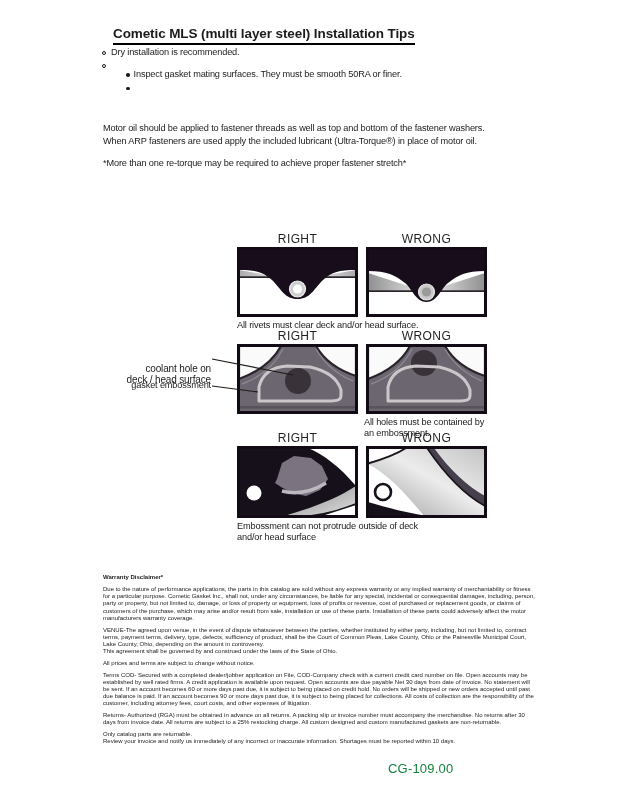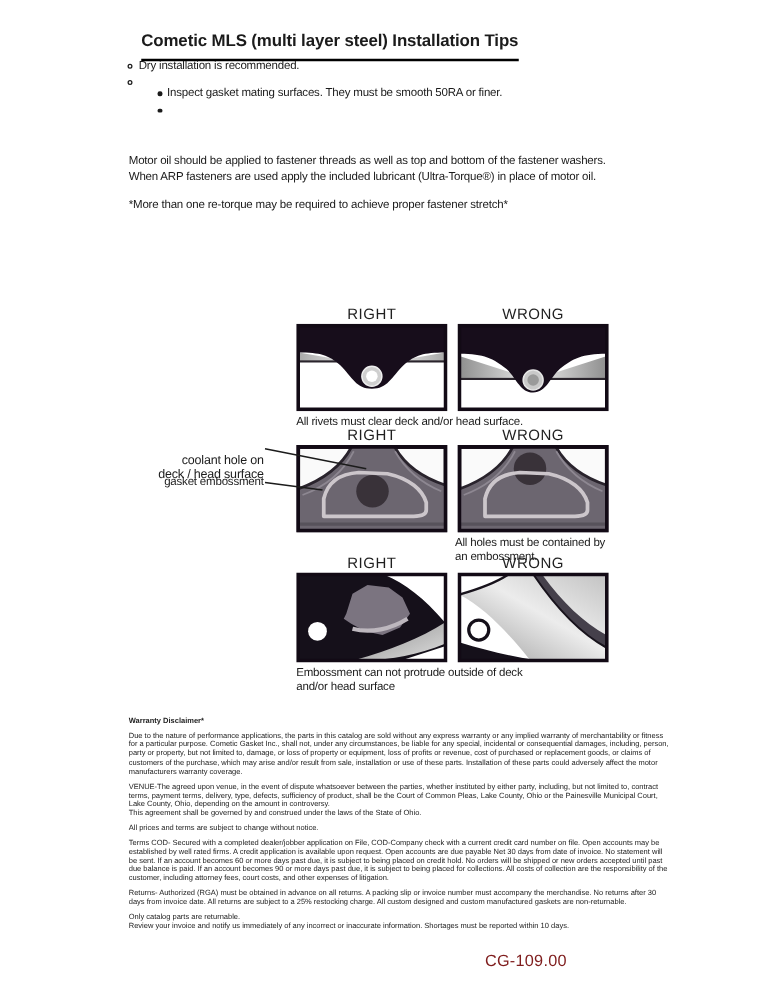--- a/index.html
+++ b/index.html
@@ -5,21 +5,21 @@
   * { margin:0; padding:0; box-sizing:border-box; }
   html,body { background:#ffffff; }
   .page {
     position:relative; width:618px; height:800px; background:#ffffff;
     font-family:"Liberation Sans", sans-serif; color:#1b1b1b; overflow:hidden;
   }
   
   .header { position:absolute; left:113px; top:24px; }
   .title {
     display:inline-block; font-size:13.5px; font-weight:bold; letter-spacing:-0.1px;
-    border-bottom:2px solid #000; padding-bottom:7px;
+    border-bottom:2px solid #000; padding-bottom:2px;
   }
   
   .tips { position:absolute; left:102px; top:46px; width:480px; }
   .bullet-row { display:flex; align-items:flex-start; font-size:9.2px; letter-spacing:-0.15px; line-height:13.5px; }
   .bullet-row.sub { margin-left:24px; }
   .b-open {
     flex:0 0 auto; width:4px; height:4px; border:1px solid #1b1b1b; border-radius:50%;
     margin:4.5px 5px 0 0; background:#fff;
   }
   .b-fill {
@@ -27,41 +27,41 @@
     margin:5px 4px 0 0; background:#1b1b1b;
   }
   
   .diesel { position:absolute; left:103px; top:118px; width:468px; }
   .diesel-heading { font-size:10.8px; font-weight:bold; line-height:13px; letter-spacing:-0.1px; }
   .body-text { font-size:9.2px; letter-spacing:-0.15px; line-height:13px; white-space:pre-line; }
   .diesel .body-text { margin-top:4px; }
   .diesel .p2 { margin-top:7px; }
   .diesel .note { margin-top:9px; }
   
-  .diag-labels { display:flex; gap:8px;margin-top:12px; }
+  .diag-labels { display:flex; gap:8px; }
   .diag-label { width:121px; text-align:center; font-size:12px; letter-spacing:0.4px; color:#1f1f1f; line-height:14px; }
   .panels { display:flex; gap:8px; margin-top:1px; }
   .panel { display:block; }
   .caption { font-size:9.2px; letter-spacing:-0.15px; line-height:11px; margin-top:3px; white-space:pre-line; }
   .diag-row1 { position:absolute; left:237px; top:232px; }
   .diag-row2 { position:absolute; left:110px; top:329px; width:380px; height:100px; }
   .diag-row2 .cols { position:absolute; left:127px; top:0; }
   .callout1 { position:absolute; left:0; top:34px; width:101px; text-align:right;
               font-size:10px; letter-spacing:-0.15px; line-height:11px; white-space:pre-line; }
   .callout2 { position:absolute; left:0; top:51px; width:101px; text-align:right;
               font-size:9.2px; letter-spacing:-0.15px; line-height:11px; }
   .leader-overlay { position:absolute; left:0; top:0; width:380px; height:100px; pointer-events:none; }
   .diag-row2 .caption { margin-left:127px; }
   .diag-row3 { position:absolute; left:237px; top:431px; }
   
   .legal { position:absolute; left:103px; top:574px; width:432px; color:#222; }
   .legal-heading { font-size:6px; font-weight:bold; line-height:7.5px; }
   .legal p { font-size:6px; line-height:7.2px; margin-top:4.5px; white-space:pre-line; letter-spacing:0; }
   
-  .footer { position:absolute; left:388px; top:761px; font-size:13px; color:#7f1d1d; letter-spacing:0.2px; }
+  .footer { position:absolute; left:388px; top:761px; font-size:13px; color:#15803d; letter-spacing:0.2px; }
 </style>
 </head>
 <body>
 
 <div class="page">
 
   <div class="header">
     <div class="title">Cometic MLS (multi layer steel) Installation Tips</div>
   </div>
 

